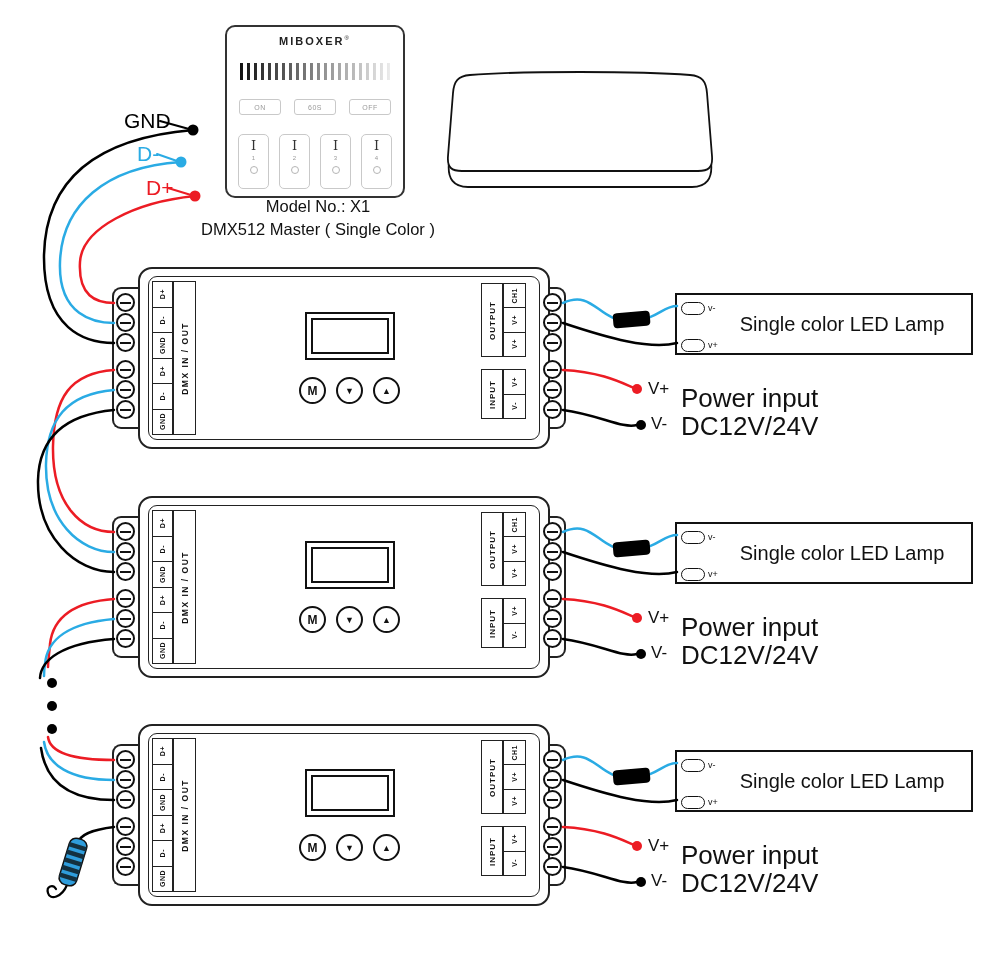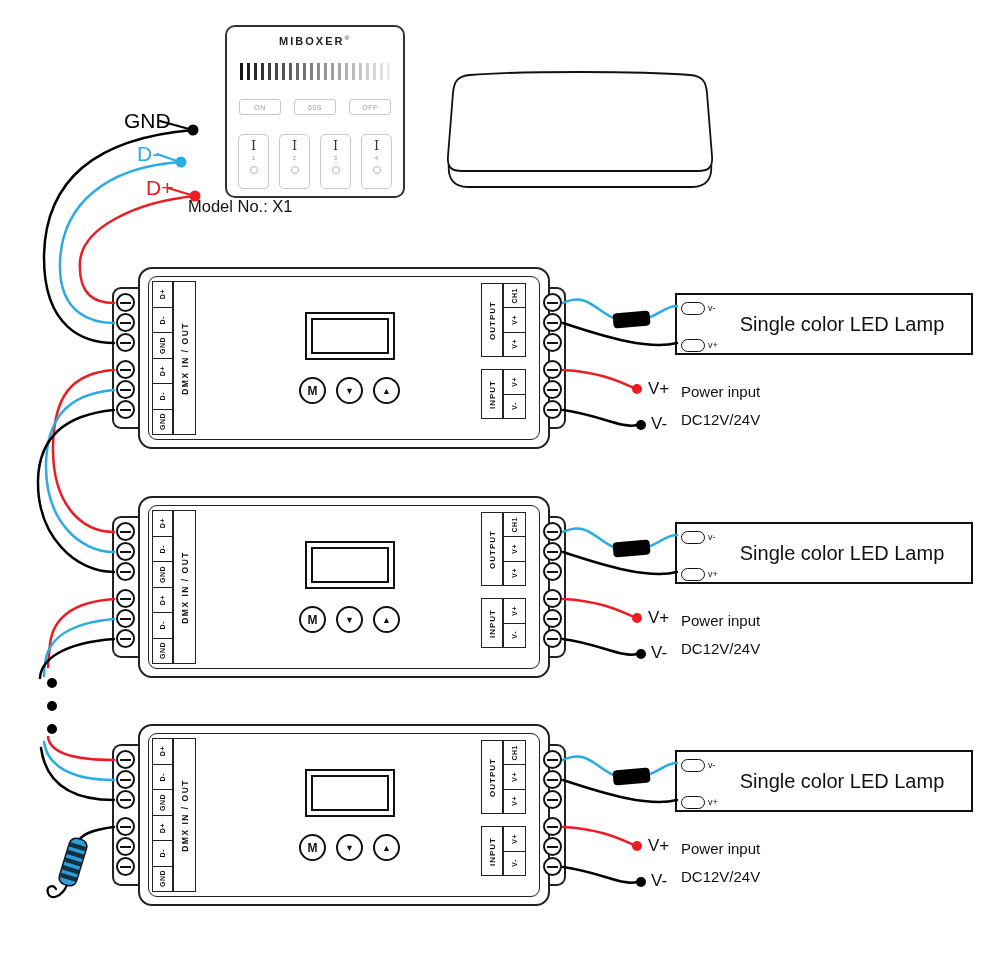--- a/index.html
+++ b/index.html
@@ -16,21 +16,21 @@
   .r-dimmer{position:absolute;left:13px;top:36px;width:154px;height:17px;
     background-image:linear-gradient(90deg,rgba(255,255,255,0) 0%,rgba(255,255,255,.55) 55%,rgba(255,255,255,.94) 100%),
                      repeating-linear-gradient(90deg,#111 0px,#111 3px,#fff 3px,#fff 7px)}
   .r-modes{position:absolute;left:0;top:72px;width:100%;display:flex;justify-content:space-between;padding:0 12px}
   .r-mode{width:42px;height:16px;border:1px solid #c9c9c9;border-radius:3px;display:flex;align-items:center;justify-content:center;font-size:7px;color:#9a9a9a;letter-spacing:.5px;background:#fff}
   .r-zones{position:absolute;left:0;top:107px;width:100%;display:flex;justify-content:space-between;padding:0 11px}
   .r-zone{width:31px;height:55px;border:1px solid #c9c9c9;border-radius:5px;display:flex;flex-direction:column;align-items:center;padding-top:4px;background:#fff}
   .z-icon{font-family:"DejaVu Serif",serif;font-size:13px;line-height:14px;color:#333}
   .z-num{font-size:6px;color:#999;margin-top:2px}
   .z-dot{width:8px;height:8px;border:1px solid #b5b5b5;border-radius:50%;margin-top:5px}
-  .mline,.tline{position:absolute;left:188px;width:260px;text-align:left;font-size:16.5px;z-index:4}
+  .mline,.tline{position:absolute;left:188px;width:260px;text-align:center;font-size:16.5px;z-index:4}
   .mline{top:197px}.tline{top:220px}
 
   
   .console-label{position:absolute;left:455px;top:115px;width:250px;text-align:center;font-size:22px;z-index:4}
 
   
   .bus{position:absolute;font-size:21px;z-index:4}
   .bus-gnd{left:124px;top:109px;color:#000}
   .bus-dm{left:137px;top:142px;color:#2aabe4}
   .bus-dp{left:146px;top:176px;color:#ec1c24}
@@ -63,21 +63,21 @@
   
   .lamp{position:absolute;left:675px;width:298px;height:62px;border:2px solid #111;background:#fff;z-index:2}
   .pill{position:absolute;left:4px;width:24px;height:13px;border:1.5px solid #111;border-radius:7px;background:#fff}
   .p1{top:7px}.p2{top:44px}
   .plabel{position:absolute;left:31px;font-size:9px}
   .pl1{top:8px}.pl2{top:45px}
   .lamp-text{position:absolute;left:36px;top:0;width:258px;height:58px;display:flex;align-items:center;justify-content:center;font-size:20px}
 
   
   .ptxt{position:absolute;font-size:17px;z-index:4}
-  .pline{position:absolute;font-size:15px;z-index:4}
+  .pline{position:absolute;font-size:26px;z-index:4}
 </style>
 </head>
 <body>
 <div id="stage">
 
 <svg id="shapes" class="layer" width="1000" height="953" viewBox="0 0 1000 953">
   <path d="M450,150 L449,162 C447,179 454,187 468,187 L692,187 C706,187 713,179 711,162 L710,150 Z" fill="#fff" stroke="#111" stroke-width="1.8"></path>
   <path d="M470,75 C520,71 640,71 690,75 C702,76 706,81 707,93 L712,156 C713,168 708,171 698,171 L462,171 C452,171 447,168 448,156 L453,93 C454,81 458,76 470,75 Z" fill="#fff" stroke="#111" stroke-width="1.8"></path>
 </svg>
 
@@ -107,20 +107,21 @@
       <span class="z-dot"></span>
     </div>
     <div class="r-zone">
       <span class="z-icon">I</span>
       <span class="z-num">4</span>
       <span class="z-dot"></span>
     </div>
   </div>
 </div>
 <div class="mline">Model No.: X1</div>
+<div class="tline">DMX512 Master ( Single Color )</div>
 
 <div class="bus bus-gnd">GND</div>
 <div class="bus bus-dm">D-</div>
 <div class="bus bus-dp">D+</div>
 
 <div class="unit" style="top:267px">
   <div class="u-bl u-bracket"></div>
   <div class="u-br u-bracket"></div>
   <div class="u-body"></div>
   <div class="u-inner"></div>

